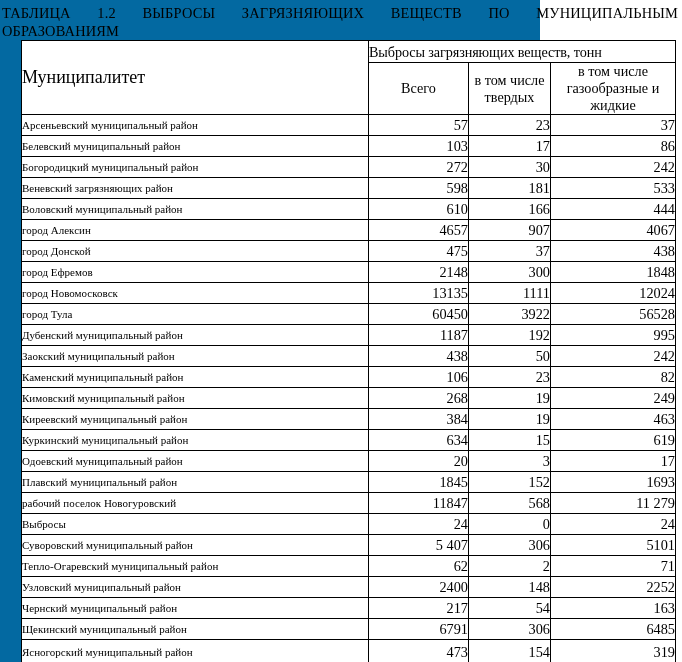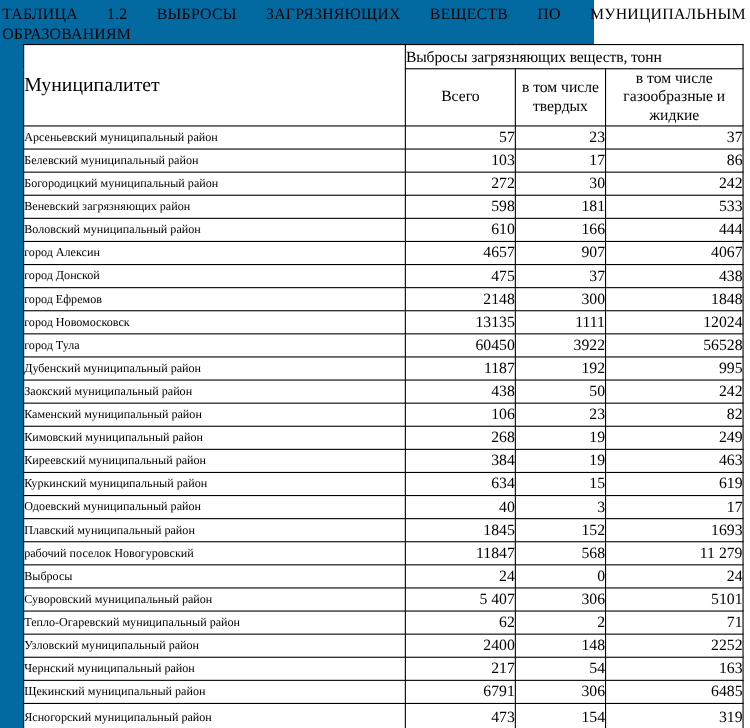--- a/index.html
+++ b/index.html
@@ -239,21 +239,21 @@
             <td class="num">463</td>
           </tr>
           <tr>
             <td class="name">Куркинский муниципальный район</td>
             <td class="num">634</td>
             <td class="num">15</td>
             <td class="num">619</td>
           </tr>
           <tr>
             <td class="name">Одоевский муниципальный район</td>
-            <td class="num">40</td>
+            <td class="num">20</td>
             <td class="num">3</td>
             <td class="num">17</td>
           </tr>
           <tr>
             <td class="name">Плавский муниципальный район</td>
             <td class="num">1845</td>
             <td class="num">152</td>
             <td class="num">1693</td>
           </tr>
           <tr>

